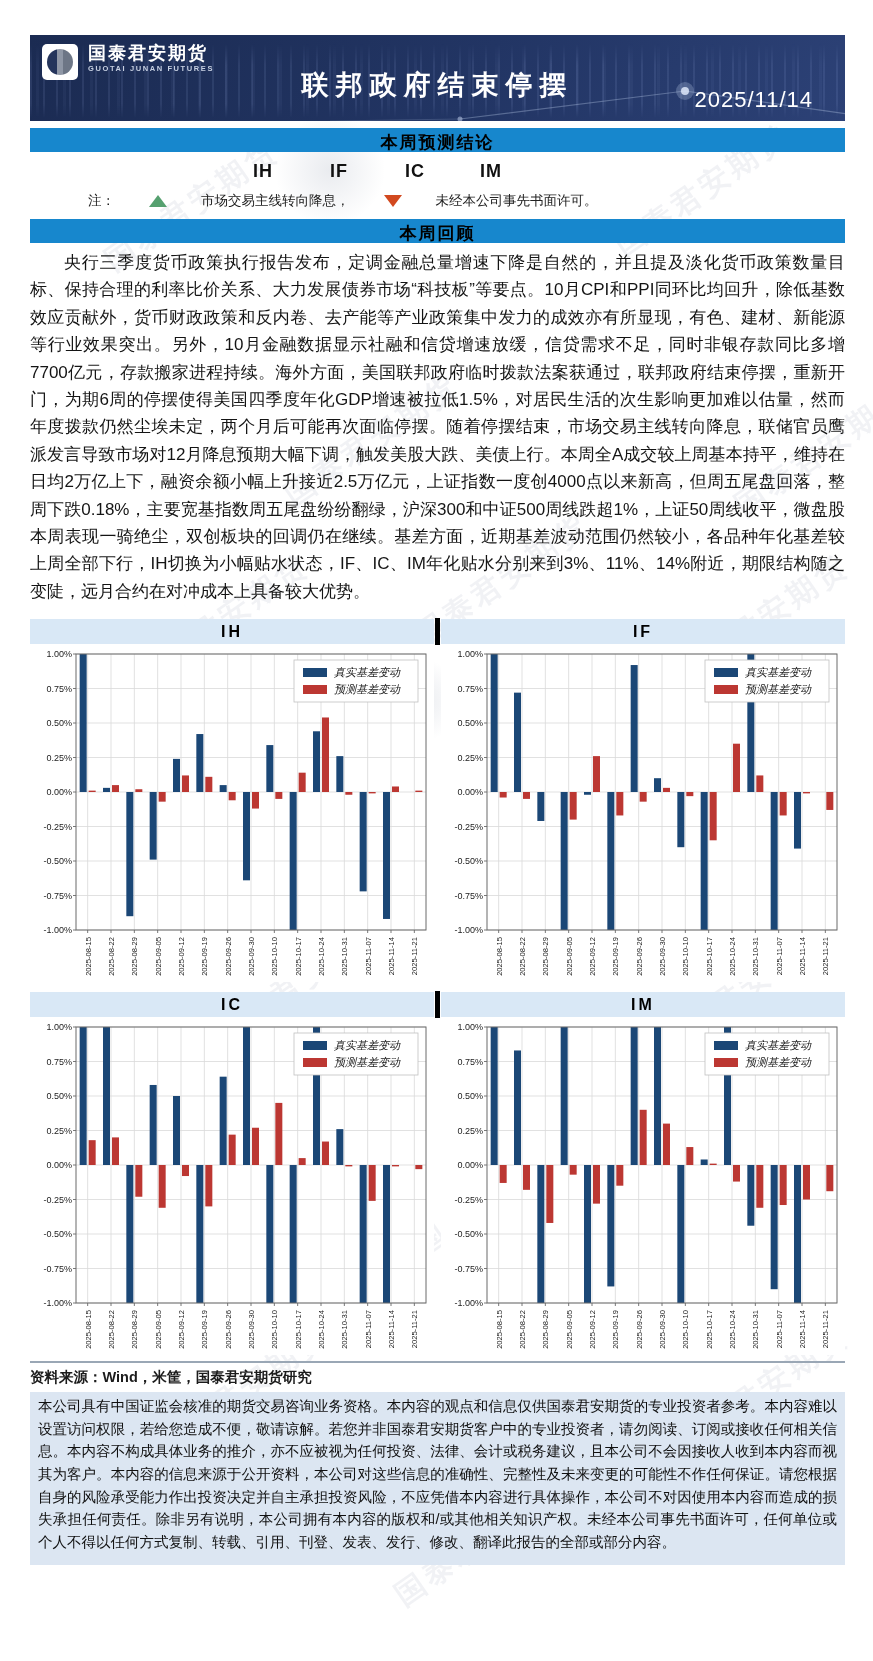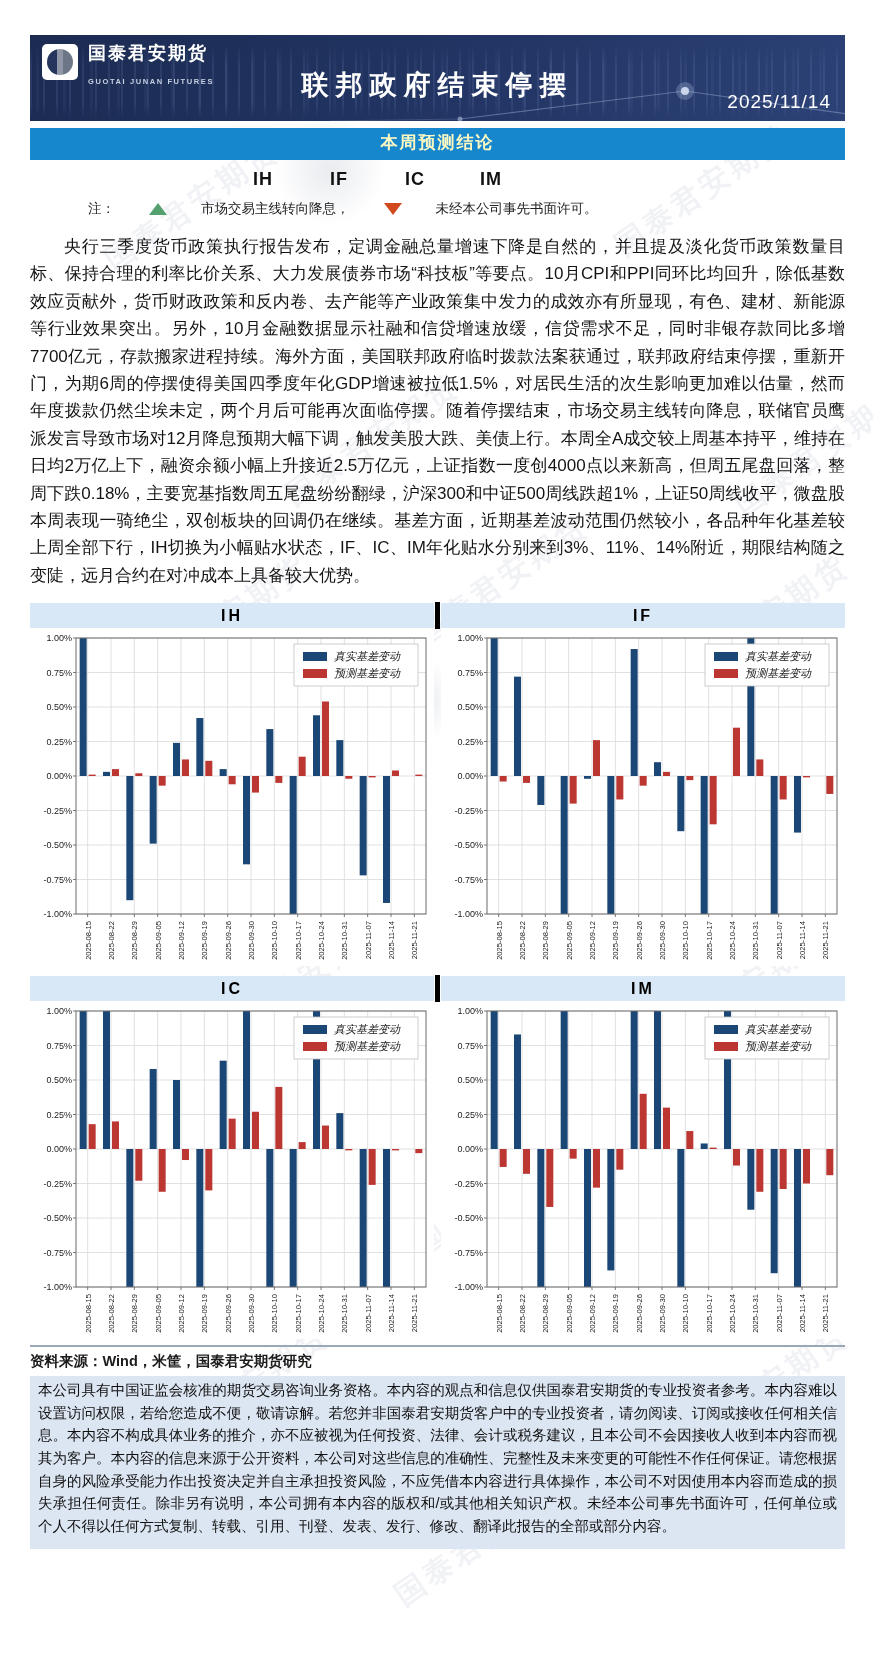--- a/index.html
+++ b/index.html
@@ -20,27 +20,27 @@
       repeating-linear-gradient(90deg,transparent 0 6px,rgba(180,200,255,0.05) 6px 9px,transparent 9px 27px);
     -webkit-mask-image:linear-gradient(180deg,transparent 0 10%,#000 35% 80%,transparent 97%);
     mask-image:linear-gradient(180deg,transparent 0 10%,#000 35% 80%,transparent 97%);}
   .hdeco{position:absolute;inset:0;}
   .brand{position:absolute;left:12px;top:9px;display:flex;align-items:flex-start;gap:10px;}
   .logo-box{width:36px;height:36px;background:#fff;border-radius:5px;display:flex;align-items:center;justify-content:center;}
   .logo-circle{width:26px;height:26px;border-radius:50%;
     background:linear-gradient(90deg,#25355c 0 38%,#8f97a6 38% 62%,#6d7686 62% 100%);}
   .brand-text{line-height:1;}
   .brand-cn{color:#fff;font-size:18px;font-weight:bold;letter-spacing:2px;}
-  .brand-en{color:#c7d0e2;font-size:7.5px;letter-spacing:1.6px;margin-top:16px;font-weight:bold;}
+  .brand-en{color:#c7d0e2;font-size:7.5px;letter-spacing:1.6px;margin-top:3px;font-weight:bold;}
   .report-title{position:absolute;left:0;right:0;top:32px;text-align:center;color:#fff;
     font-size:27px;letter-spacing:7px;font-weight:600;}
-  .report-date{position:absolute;right:14px;bottom:8px;color:#fff;font-size:19px;letter-spacing:1px;}
+  .report-date{position:absolute;right:32px;bottom:8px;color:#fff;font-size:22px;letter-spacing:1px;}
 
   
-  .section-bar{height:32px;line-height:30px;text-align:center;color:#fef9c3;
+  .section-bar{height:24px;line-height:30px;text-align:center;color:#000000;
     font-size:17px;font-weight:bold;background:#1787cd;letter-spacing:2px;}
   .gap7{height:7px;}
 
   
   .fc{padding:9px 0 9px 0;}
   .fc-row{display:flex;align-items:center;}
   .fc-spacer,.fc-label{width:195px;flex:0 0 195px;padding-left:12px;box-sizing:border-box;}
   .fc-label{font-size:22px;color:#222;}
   .fc-cols{display:flex;}
   .fc-cell{width:76px;text-align:center;display:flex;justify-content:center;align-items:center;}
@@ -136,20 +136,21 @@
       </div>
       <div class="fc-note">
         <span>注：</span>
         <span class="tri small tri-up" style="border-bottom-color: rgb(85, 160, 111);"></span>
         <span>市场交易主线转向降息，</span>
         <span class="tri small tri-down" style="border-top-color: rgb(210, 73, 31);"></span>
         <span>未经本公司事先书面许可。</span>
       </div>
     </div>
 
+    <div class="section-bar" style="background: rgb(23, 135, 205);">本周回顾</div>
     <div class="review">央行三季度货币政策执行报告发布，定调金融总量增速下降是自然的，并且提及淡化货币政策数量目标、保持合理的利率比价关系、大力发展债券市场“科技板”等要点。10月CPI和PPI同环比均回升，除低基数效应贡献外，货币财政政策和反内卷、去产能等产业政策集中发力的成效亦有所显现，有色、建材、新能源等行业效果突出。另外，10月金融数据显示社融和信贷增速放缓，信贷需求不足，同时非银存款同比多增7700亿元，存款搬家进程持续。海外方面，美国联邦政府临时拨款法案获通过，联邦政府结束停摆，重新开门，为期6周的停摆使得美国四季度年化GDP增速被拉低1.5%，对居民生活的次生影响更加难以估量，然而年度拨款仍然尘埃未定，两个月后可能再次面临停摆。随着停摆结束，市场交易主线转向降息，联储官员鹰派发言导致市场对12月降息预期大幅下调，触发美股大跌、美债上行。本周全A成交较上周基本持平，维持在日均2万亿上下，融资余额小幅上升接近2.5万亿元，上证指数一度创4000点以来新高，但周五尾盘回落，整周下跌0.18%，主要宽基指数周五尾盘纷纷翻绿，沪深300和中证500周线跌超1%，上证50周线收平，微盘股本周表现一骑绝尘，双创板块的回调仍在继续。基差方面，近期基差波动范围仍然较小，各品种年化基差较上周全部下行，IH切换为小幅贴水状态，IF、IC、IM年化贴水分别来到3%、11%、14%附近，期限结构随之变陡，远月合约在对冲成本上具备较大优势。</div>
 
     <div class="gap-bar3"></div>
 
     <div class="charts-grid" id="charts-grid">
         <div class="chart">
           <div class="chart-title" style="background: rgb(217, 232, 246);">IH</div>
           <svg viewBox="0 0 404 338">
             <line x1="57.666666666666664" x2="57.666666666666664" y1="10" y2="286" stroke="#d9d9d9" stroke-width="0.8"></line>
             <line x1="81" x2="81" y1="10" y2="286" stroke="#d9d9d9" stroke-width="0.8"></line>

